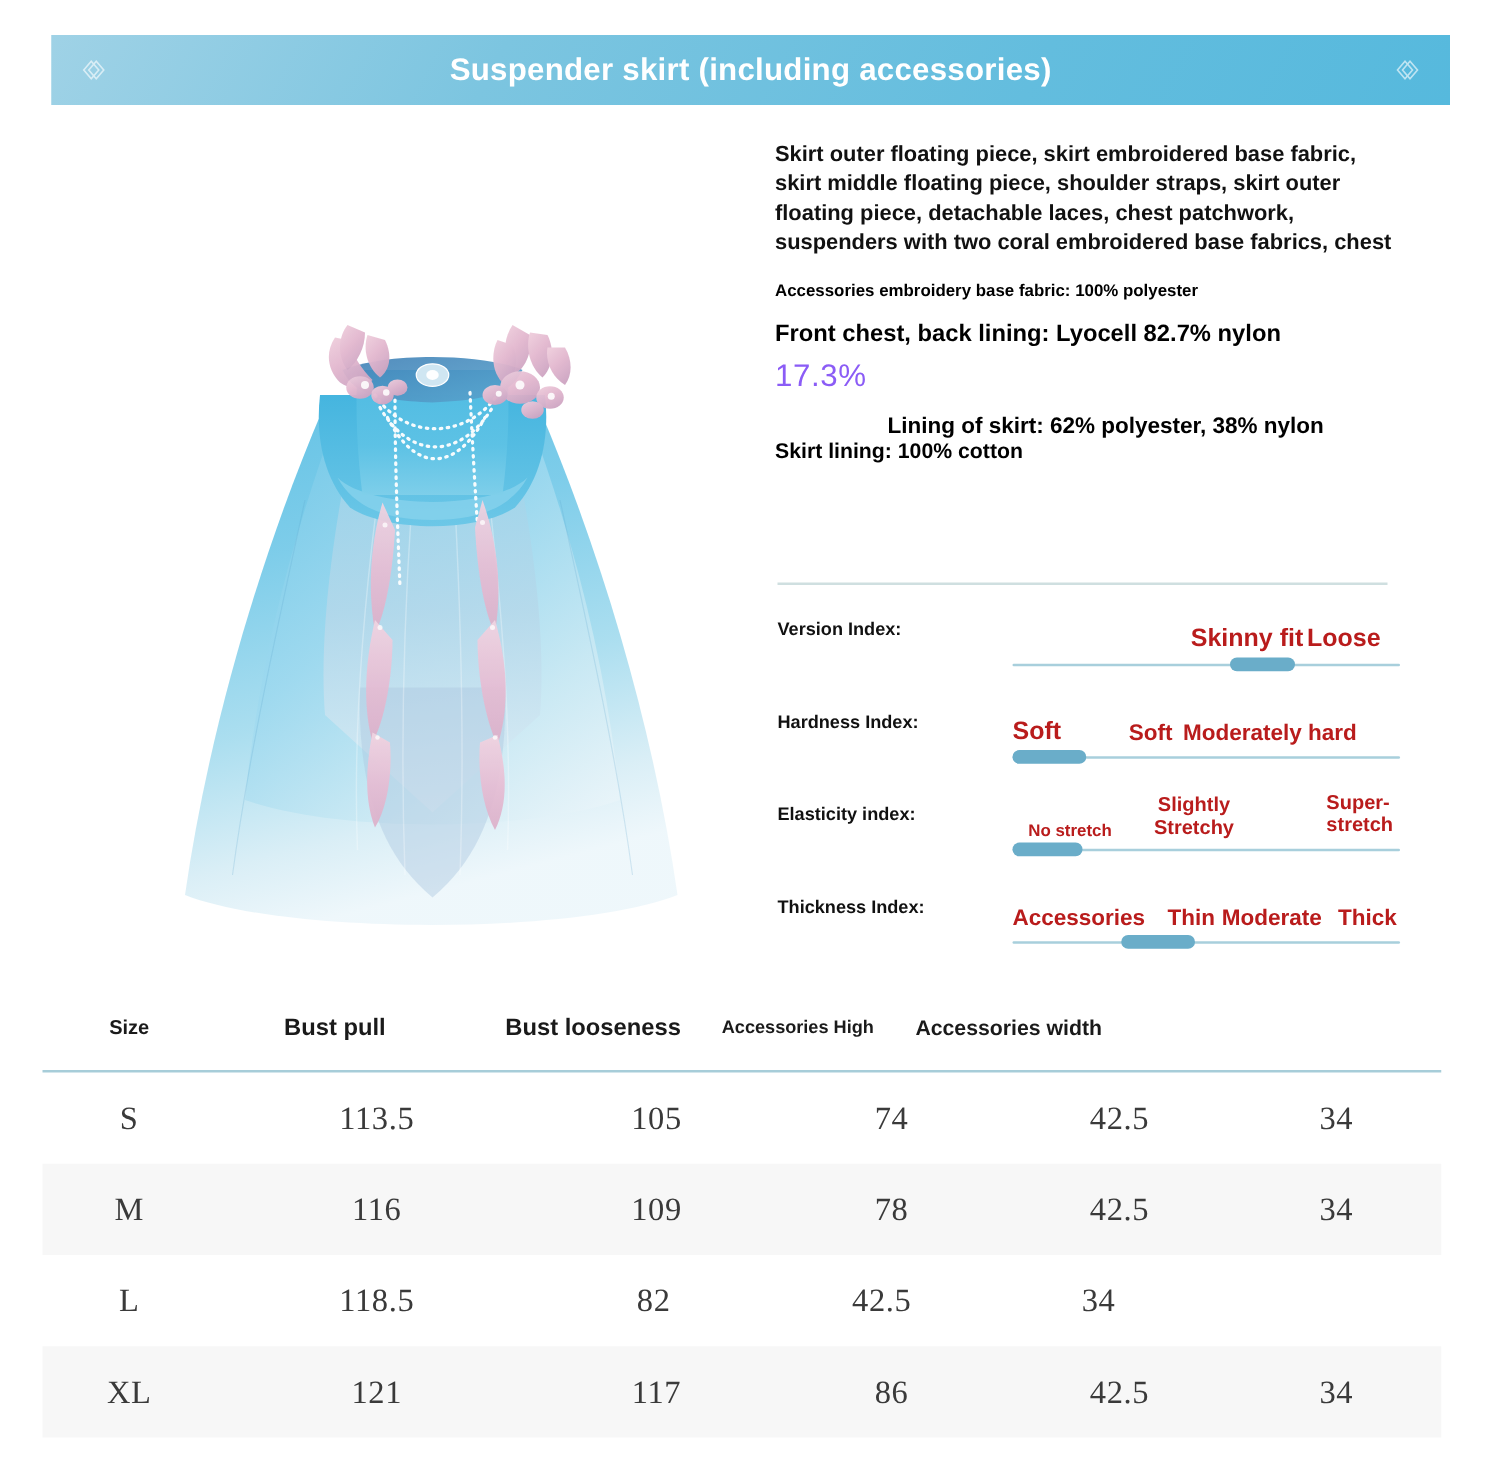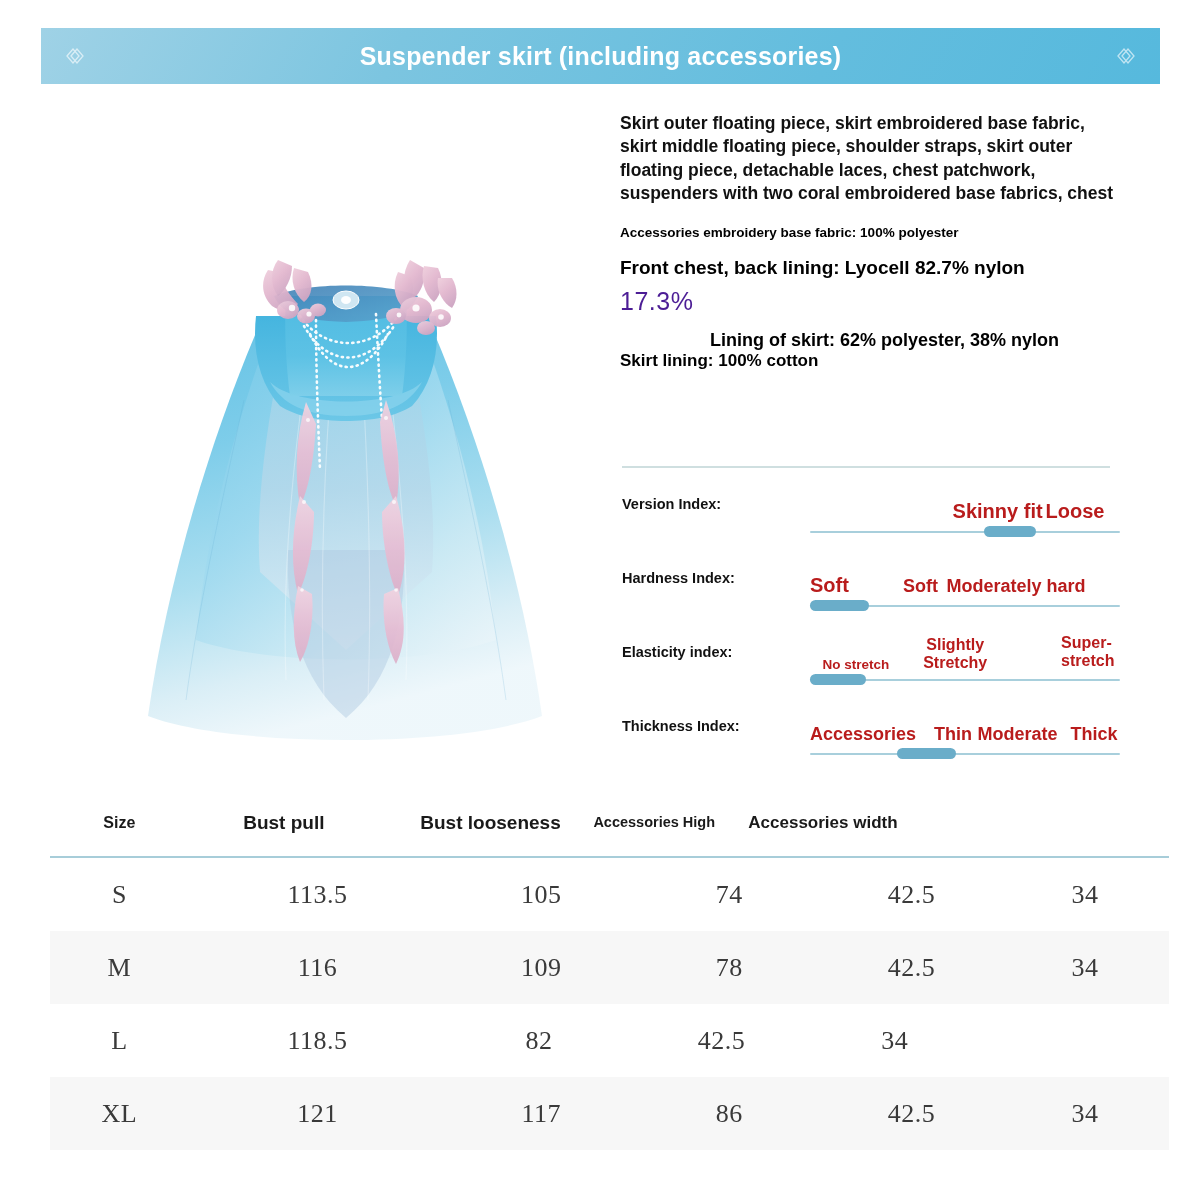--- a/index.html
+++ b/index.html
@@ -85,21 +85,21 @@
     margin-top: 20px;
   }
   .spec-lg {
     font-size: 19px;
     font-weight: bold;
     margin-top: 17px;
   }
   .spec-grey {
     font-size: 25px;
     font-weight: normal;
-    color: #4c1d95;
+    color: #8b5cf6;
     margin-top: 8px;
     letter-spacing: 0.5px;
   }
   .spec-indent {
     font-size: 18px;
     font-weight: bold;
     margin-top: 14px;
     padding-left: 90px;
   }
   .spec-md {
@@ -173,21 +173,21 @@
     position: absolute;
     top: 0;
     height: 11px;
     border-radius: 6px;
     background: #6aadc9;
   }
 
   
   .size-table {
     position: absolute;
-    left: 50px;
+    left: 34px;
     top: 790px;
     width: 1119px;
   }
   .st-row {
     display: flex;
     align-items: center;
     width: 100%;
   }
   .st-head {
     height: 66px;

